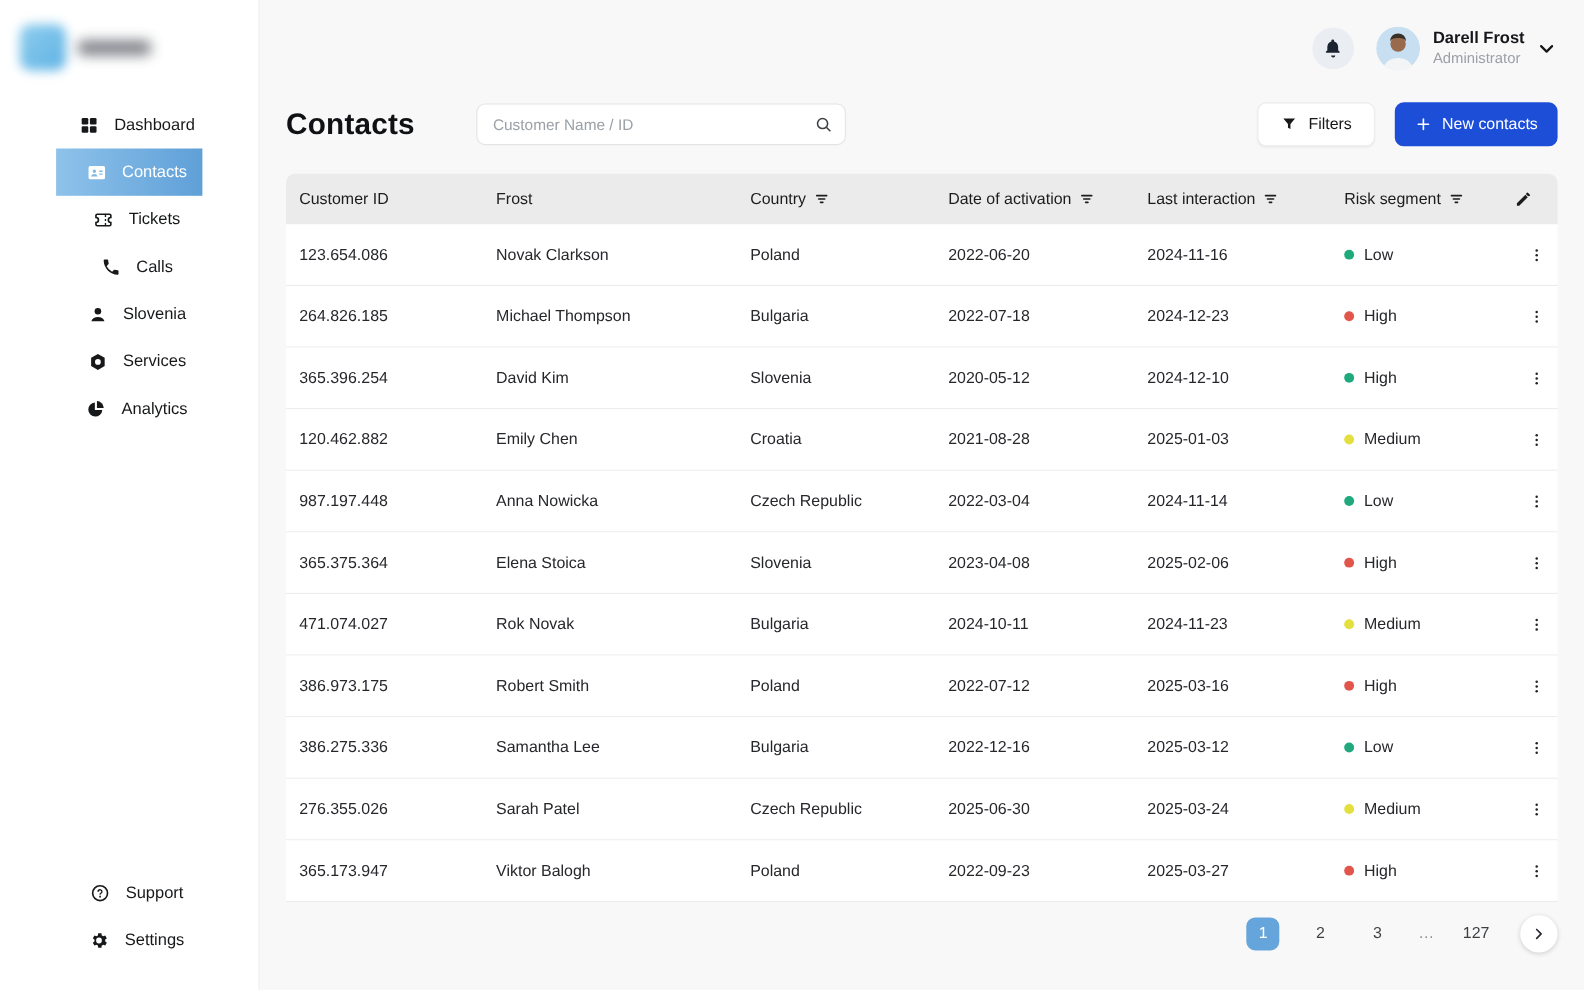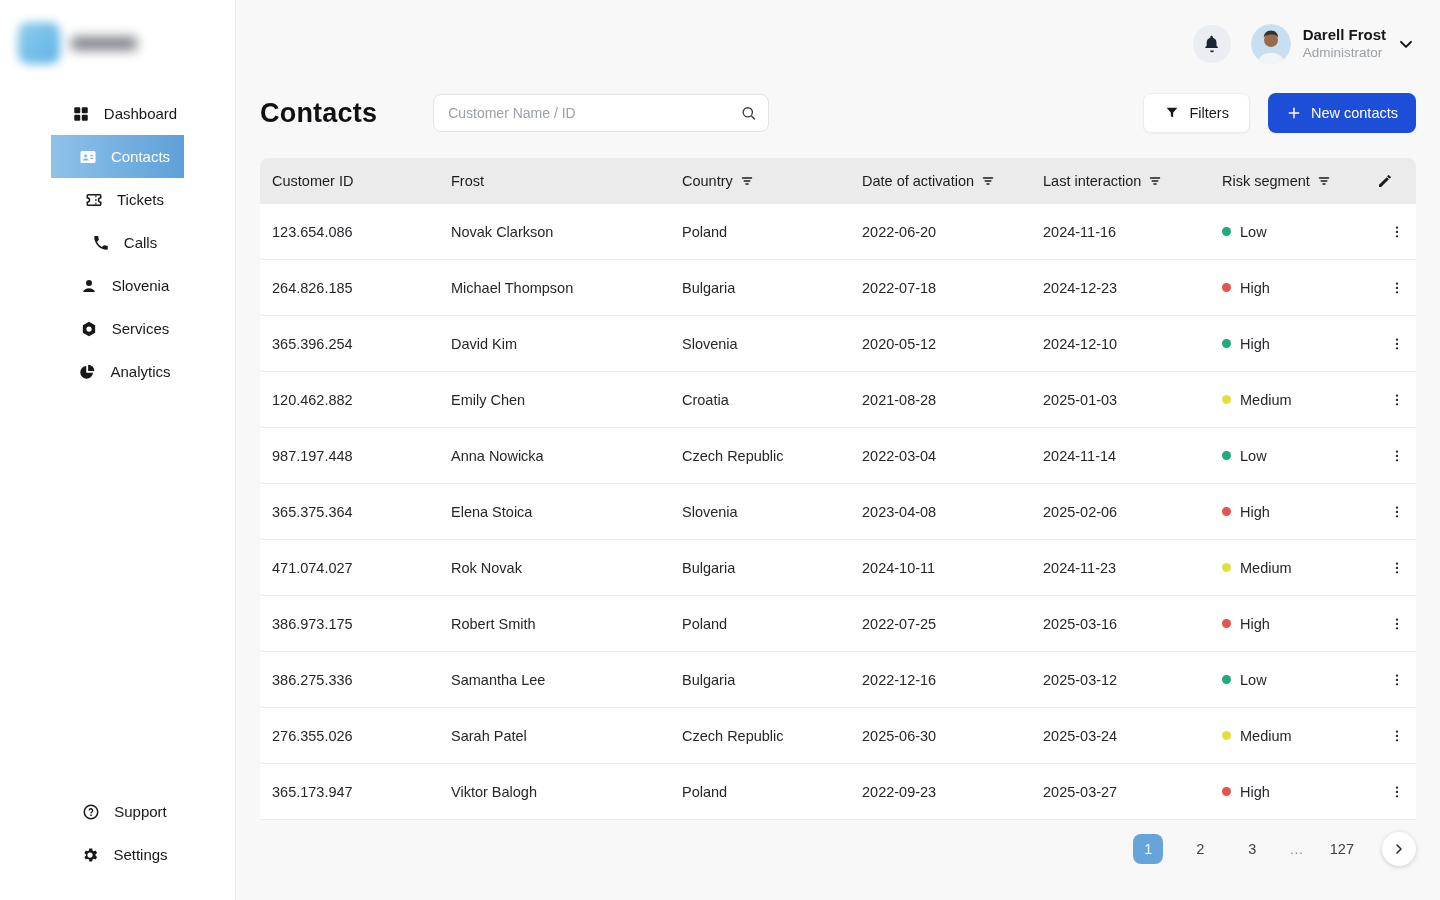--- a/index.html
+++ b/index.html
@@ -480,21 +480,21 @@
                   <circle cx="12" cy="18.5" r="1.7"></circle>
                 </svg>
               </span>
             </button>
           </div>
         </div>
         <div class="t-row">
           <div>386.973.175</div>
           <div>Robert Smith</div>
           <div>Poland</div>
-          <div>2022-07-25</div>
+          <div>2022-07-12</div>
           <div>2025-03-16</div>
           <div class="risk">
             <span class="dot" style="background: rgb(226, 85, 74);"></span>
             <span>High</span>
           </div>
           <div>
             <button class="kebab-btn">
               <span style="display:flex;">
                 <svg viewBox="0 0 24 24" fill="currentColor">
                   <circle cx="12" cy="5.5" r="1.7"></circle>

